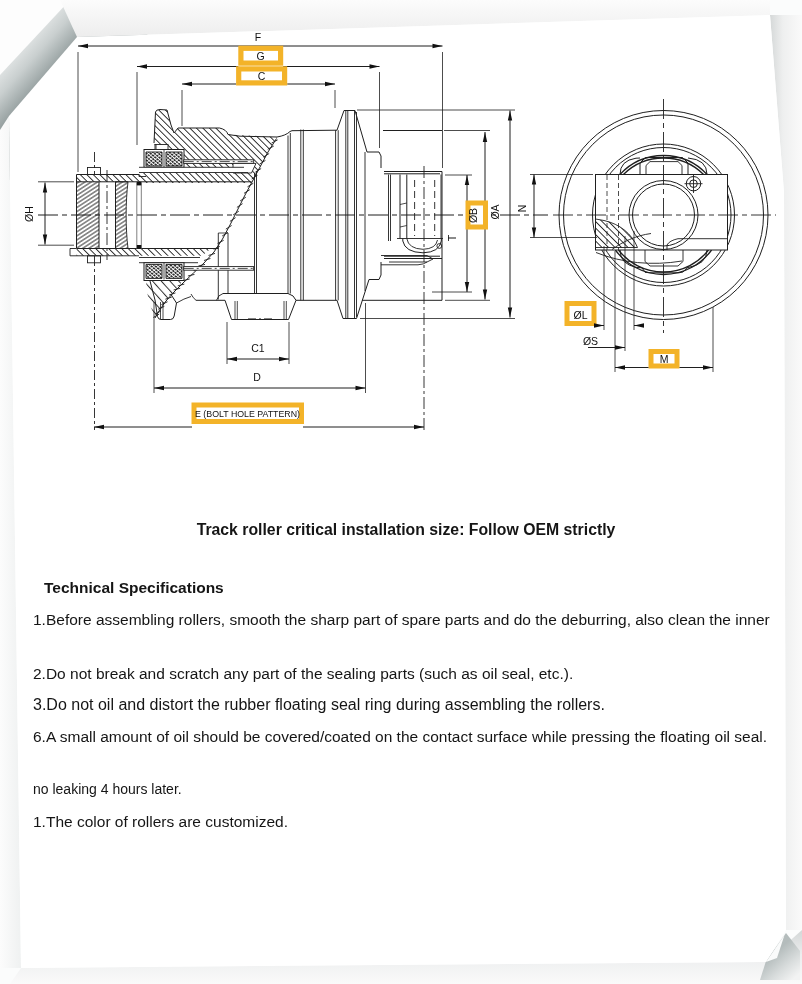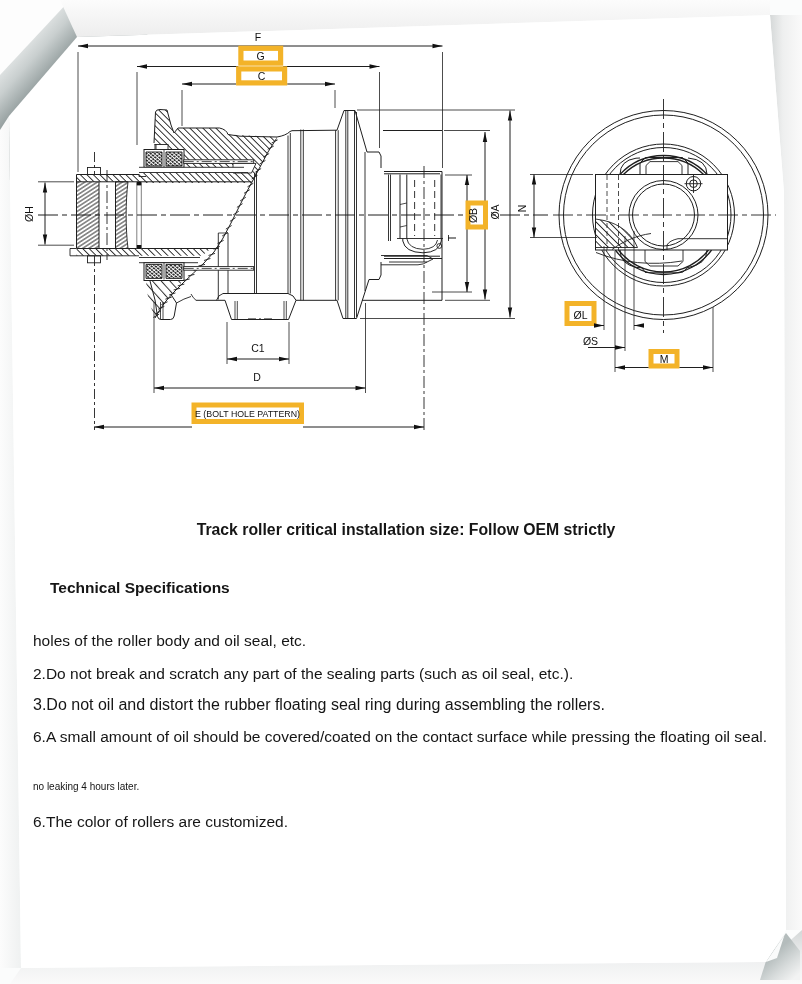--- a/index.html
+++ b/index.html
@@ -327,19 +327,19 @@
 <rect x="651.0" y="351.5" width="26.0" height="14.5" fill="#fff" stroke="#F3B329" stroke-width="5"></rect>
 <text x="664" y="363" font-size="10.5" text-anchor="middle" font-weight="normal" fill="#111" font-family="Liberation Sans, sans-serif">M</text>
 <line x1="615" y1="367.5" x2="648.5" y2="367.5" stroke="#1f1f1f" stroke-width="1.0"></line>
 <line x1="679.5" y1="367.5" x2="713" y2="367.5" stroke="#1f1f1f" stroke-width="1.0"></line>
 <polygon points="615.0,367.5 625.0,365.3 625.0,369.7" fill="#111"></polygon>
 <polygon points="713.0,367.5 703.0,369.7 703.0,365.3" fill="#111"></polygon>
 <line x1="615" y1="251" x2="615" y2="372" stroke="#1f1f1f" stroke-width="0.8"></line>
 <line x1="713" y1="307" x2="713" y2="372" stroke="#1f1f1f" stroke-width="0.8"></line>
     </svg>
 <div style="position:absolute;left:0;top:521px;width:812px;text-align:center;font-size:15.8px;font-weight:bold;">Track roller critical installation size: Follow OEM strictly</div>
-<div style="position:absolute;left:50px;top:578.7px;font-size:15.5px;font-weight:bold;white-space:nowrap;">Technical Specifications</div>
-<div style="position:absolute;left:33px;top:632.2px;font-size:15.5px;font-weight:normal;white-space:nowrap;">holes of the roller body and oil seal, etc.</div>
+<div style="position:absolute;left:44px;top:578.7px;font-size:15.5px;font-weight:bold;white-space:nowrap;">Technical Specifications</div>
+<div style="position:absolute;left:33px;top:610.7px;font-size:15.5px;font-weight:normal;white-space:nowrap;">1.Before assembling rollers, smooth the sharp part of spare parts and do the deburring, also clean the inner</div>
 <div style="position:absolute;left:33px;top:664.7px;font-size:15.5px;font-weight:normal;white-space:nowrap;text-align:right;">2.Do not break and scratch any part of the sealing parts (such as oil seal, etc.).</div>
 <div style="position:absolute;left:33px;top:696.2px;font-size:16px;font-weight:normal;white-space:nowrap;">3.Do not oil and distort the rubber floating seal ring during assembling the rollers.</div>
 <div style="position:absolute;left:33px;top:728.2px;font-size:15.5px;font-weight:normal;white-space:nowrap;">6.A small amount of oil should be covered/coated on the contact surface while pressing the floating oil seal.</div>
-<div style="position:absolute;left:33px;top:781.2px;font-size:10px;font-weight:normal;white-space:nowrap;">no leaking 4 hours later.</div>
-<div style="position:absolute;left:33px;top:812.7px;font-size:15.5px;font-weight:normal;white-space:nowrap;">6.The color of rollers are customized.</div>
+<div style="position:absolute;left:33px;top:781.2px;font-size:14px;font-weight:normal;white-space:nowrap;">no leaking 4 hours later.</div>
+<div style="position:absolute;left:33px;top:812.7px;font-size:15.5px;font-weight:normal;white-space:nowrap;">1.The color of rollers are customized.</div>
 </div>
 </body></html>

